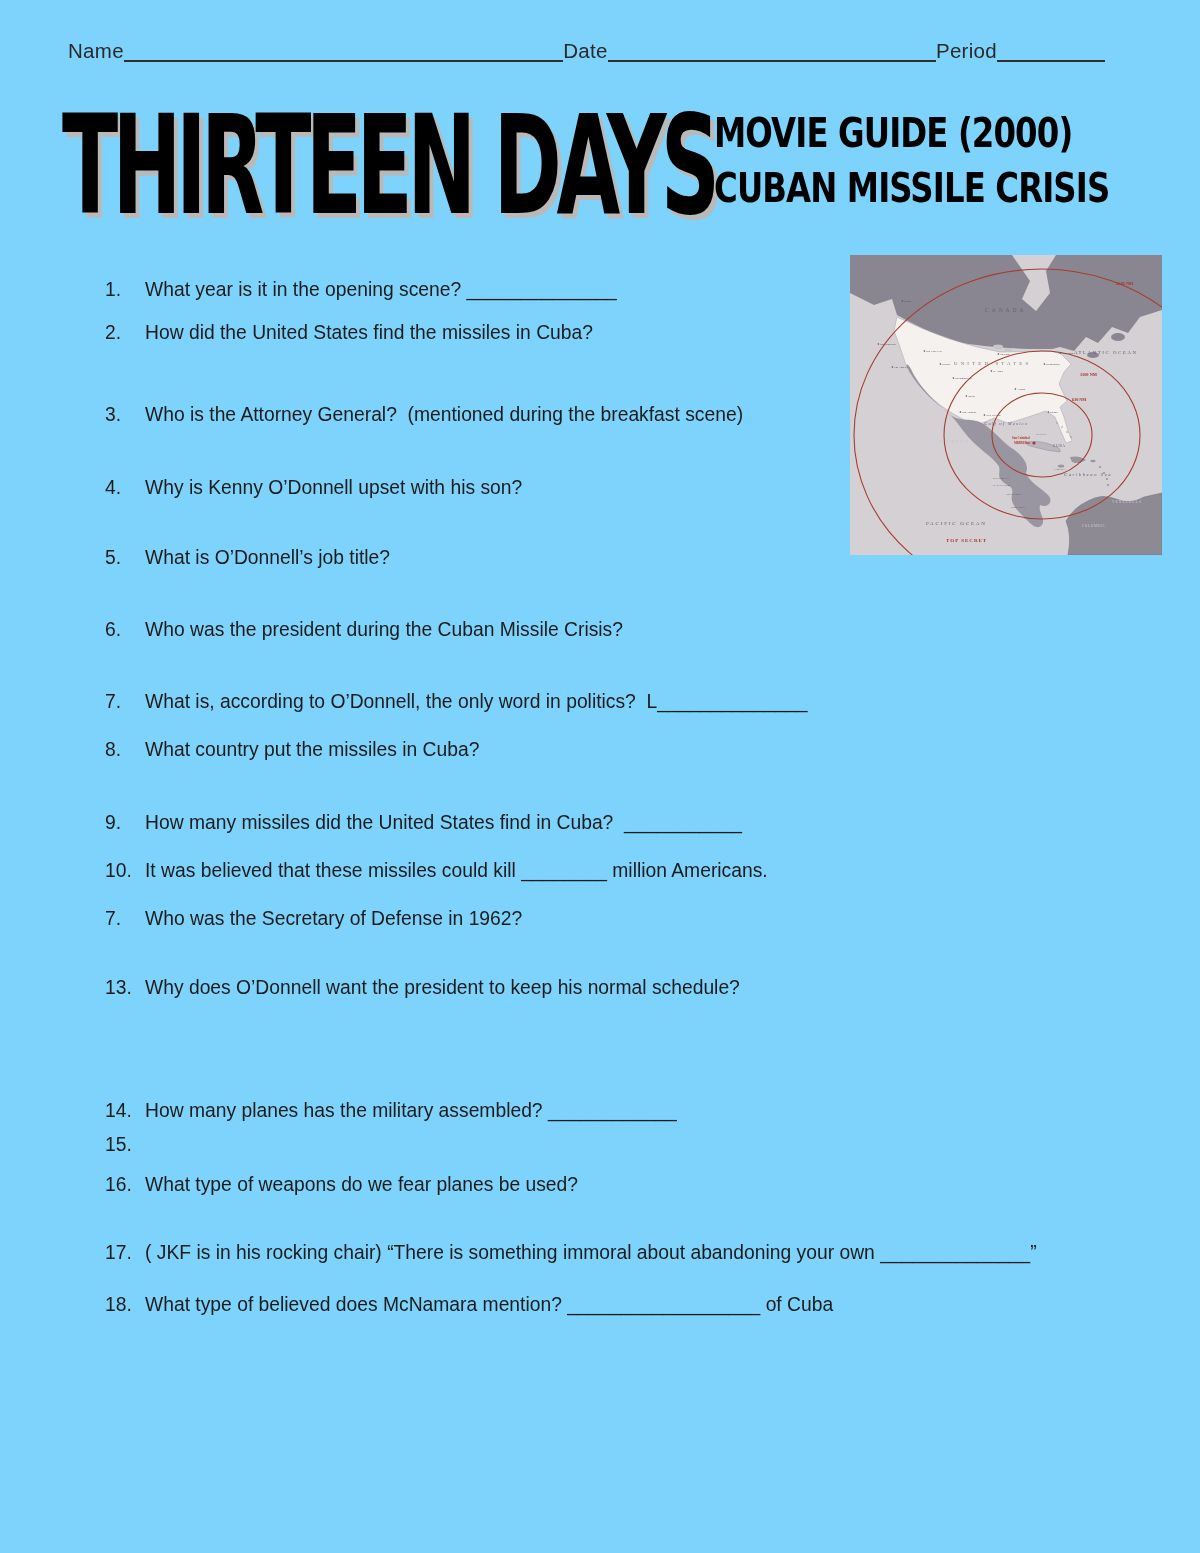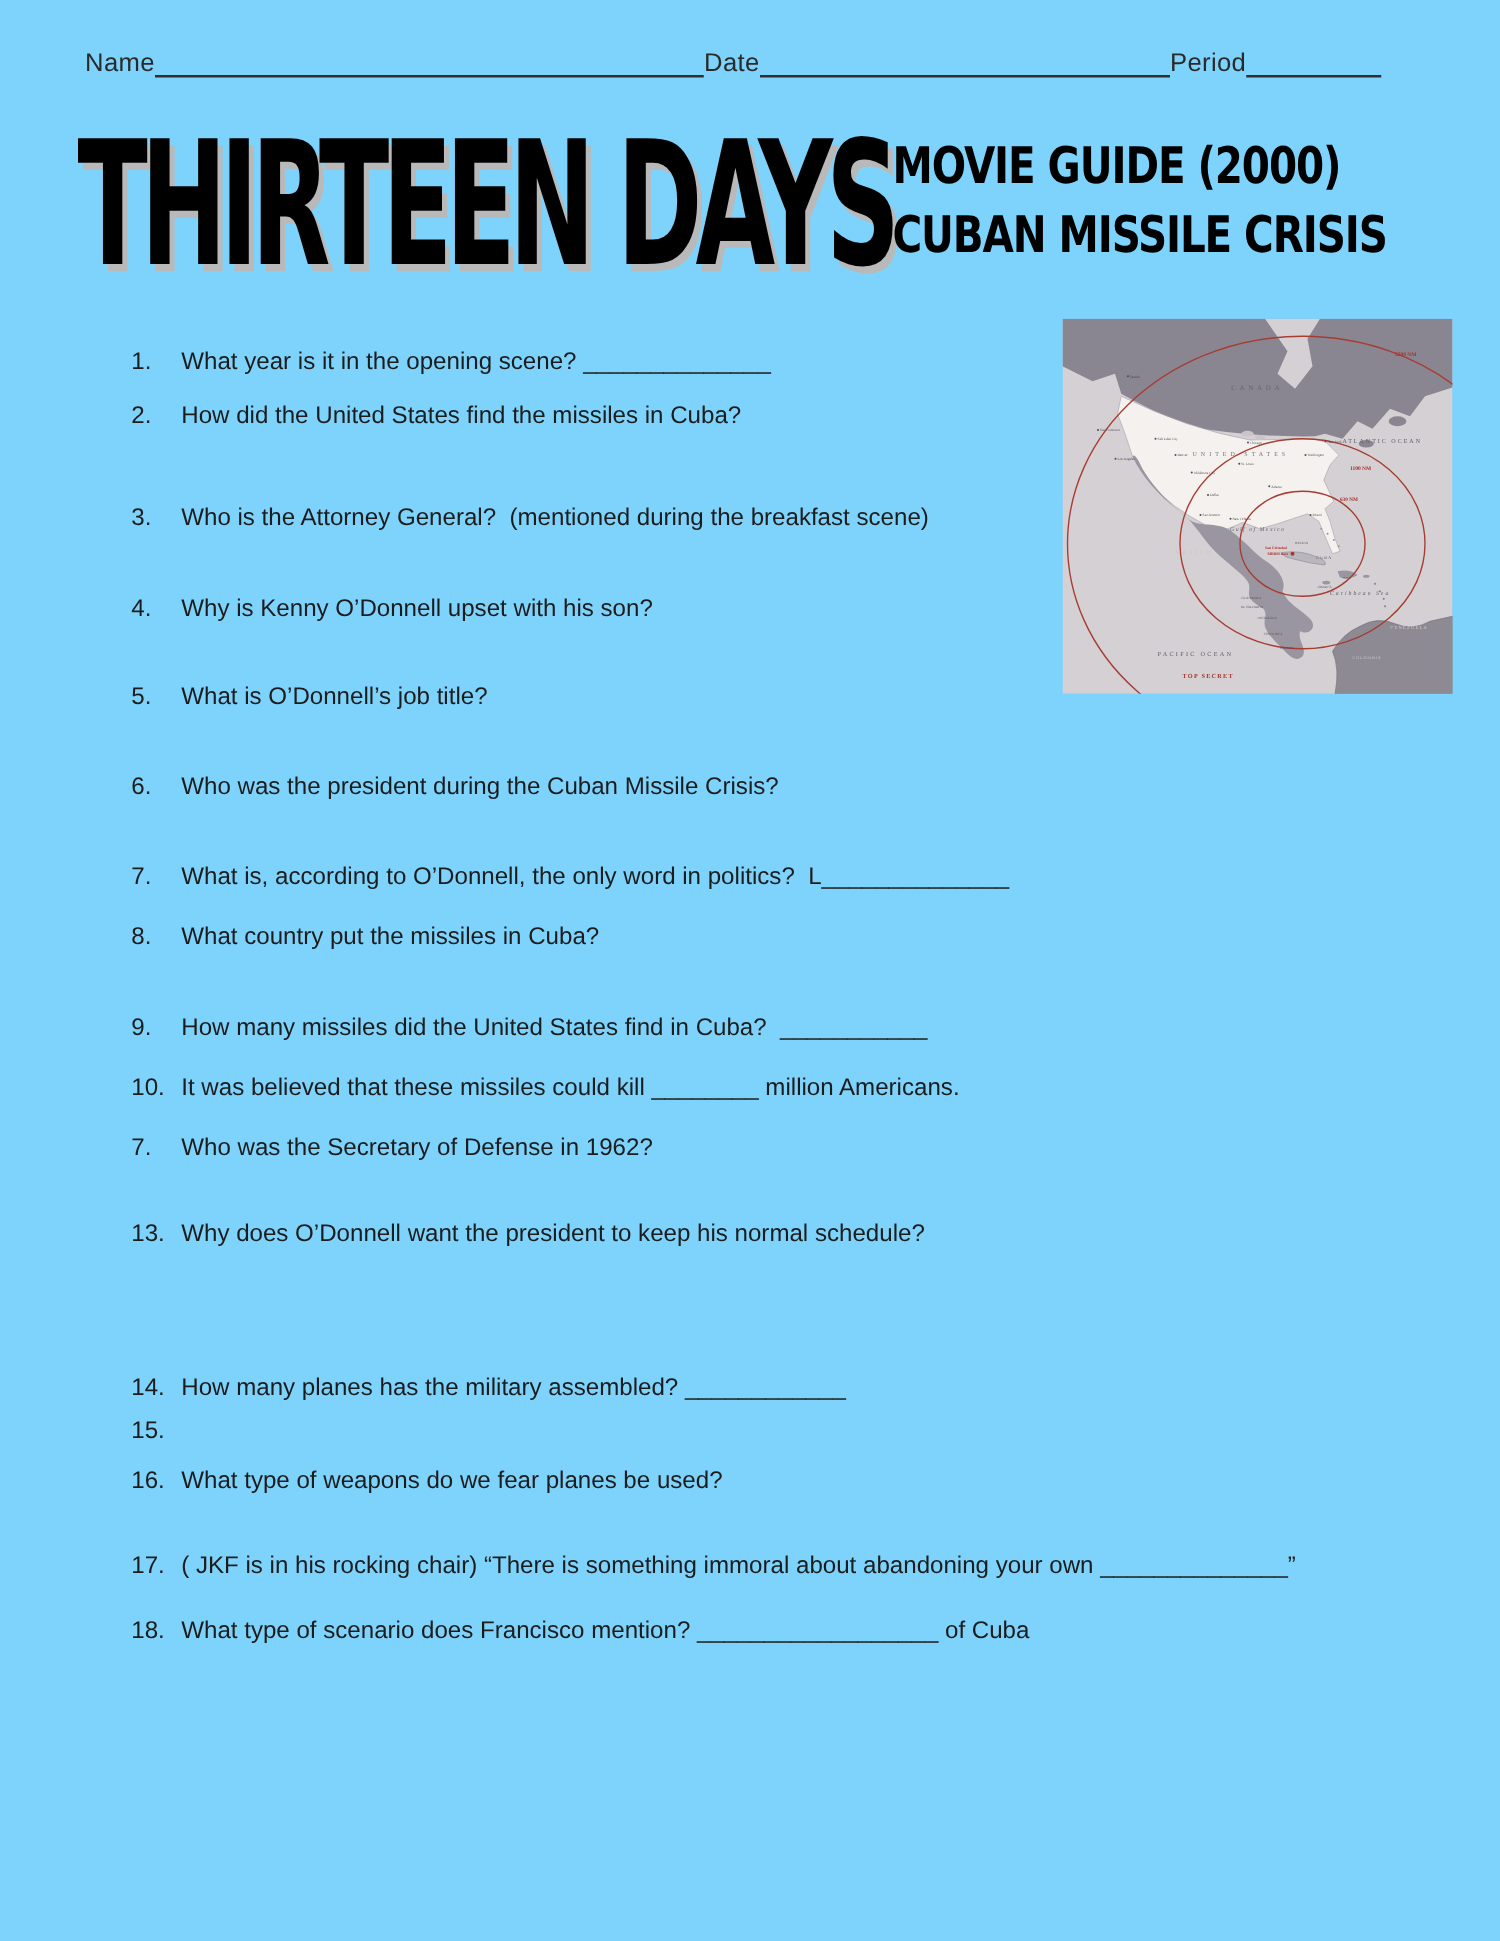--- a/index.html
+++ b/index.html
@@ -275,16 +275,16 @@
     <li class="q m42">
         <span class="qnum">16.</span>
         <span class="qtext">What type of weapons do we fear planes be used?</span>
       </li>
     <li class="q m26">
         <span class="qnum">17.</span>
         <span class="qtext">( JKF is in his rocking chair) “There is something immoral about abandoning your own ______________”</span>
       </li>
     <li class="q m23">
         <span class="qnum">18.</span>
-        <span class="qtext">What type of scenario does Francisco mention? __________________ of Cuba</span>
+        <span class="qtext">What type of believed does McNamara mention? __________________ of Cuba</span>
       </li>
   </ol>
 </div>
 
 </body></html>

